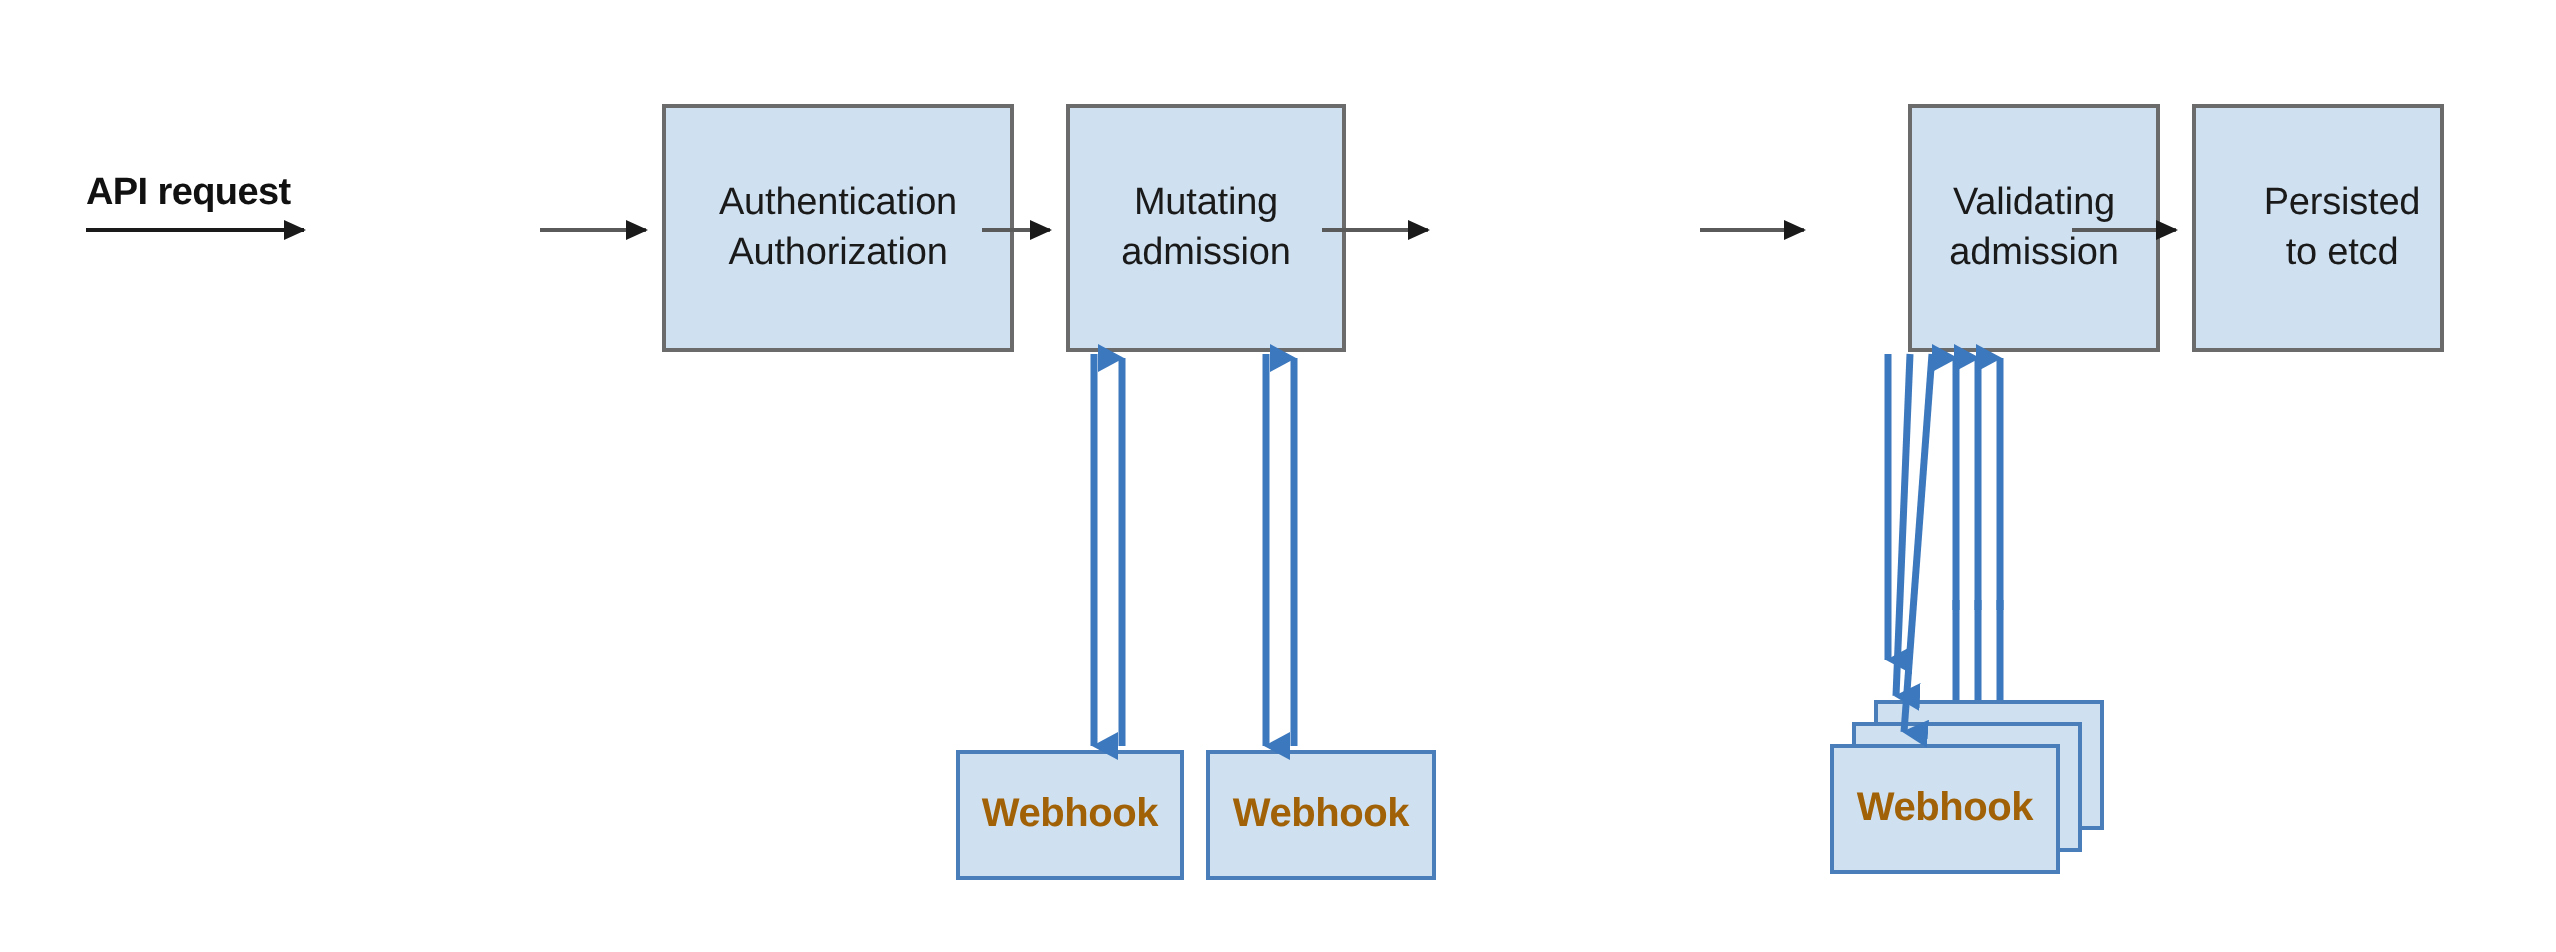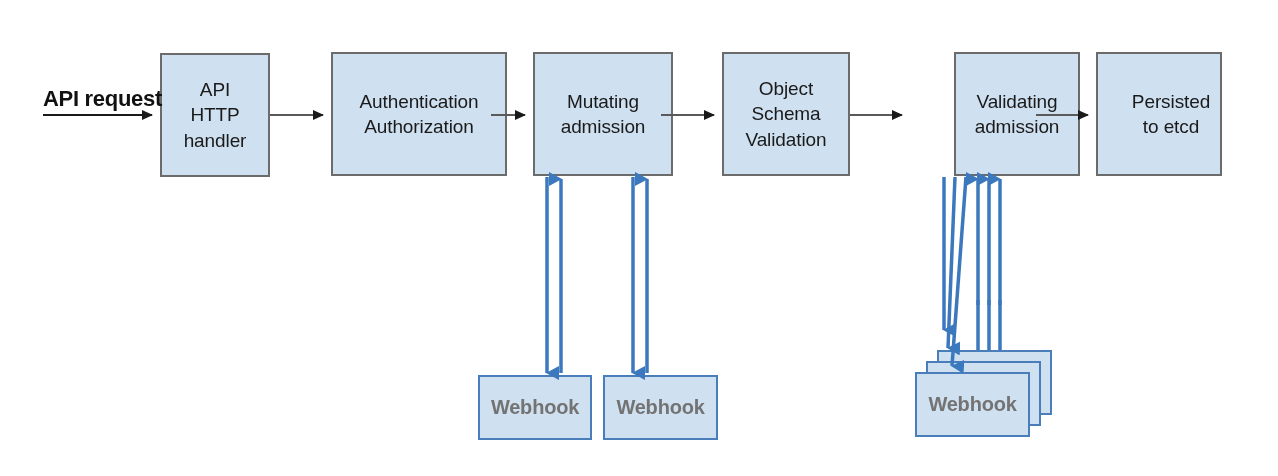--- a/index.html
+++ b/index.html
@@ -34,32 +34,32 @@
     z-index: 4;
   }
   .webhook {
     position: absolute;
     box-sizing: border-box;
     background: #cfe0f0;
     border: 2px solid #4a7ebb;
     display: flex;
     align-items: center;
     justify-content: center;
-    color: #737373;
+    color: #a16207;
     font-size: 20px;
     font-weight: bold;
     letter-spacing: -0.2px;
   }
   .webhook.back  { z-index: 2; }
   .webhook.mid   { z-index: 3; }
   .webhook.front { z-index: 4; }
 
   .entry-label {
     position: absolute;
-    font-size: 22px;
+    font-size: 19px;
     font-weight: bold;
     color: #111111;
     letter-spacing: -0.3px;
     white-space: nowrap;
     z-index: 5;
   }
   svg.layer {
     position: absolute;
     left: 0;
     top: 0;
@@ -82,41 +82,31 @@
       </marker>
     </defs>
 
     <g stroke="#3c78bd" stroke-width="3.5" fill="none">
       <line x1="1000" y1="400" x2="1000" y2="300"></line>
       <line x1="989" y1="410" x2="989" y2="300"></line>
       <line x1="978" y1="420" x2="978" y2="300"></line>
     </g>
   </svg>
 
-  <div class="node" style="left:160px; top:53px; width:110px; height:124px;">
-    <span>API
-HTTP
-handler</span>
-  </div>
 
   <div class="node" style="left:331px; top:52px; width:176px; height:124px;">
     <span>Authentication
 Authorization</span>
   </div>
 
   <div class="node" style="left:533px; top:52px; width:140px; height:124px;">
     <span>Mutating
 admission</span>
   </div>
 
-  <div class="node" style="left:722px; top:52px; width:128px; height:124px;">
-    <span>Object
-Schema
-Validation</span>
-  </div>
 
   <div class="node" style="left:954px; top:52px; width:126px; height:124px;">
     <span>Validating
 admission</span>
   </div>
 
   <div class="node" style="left:1096px; top:52px; width:126px; height:124px;padding-left:24px;">
     <span>Persisted
 to etcd</span>
   </div>

